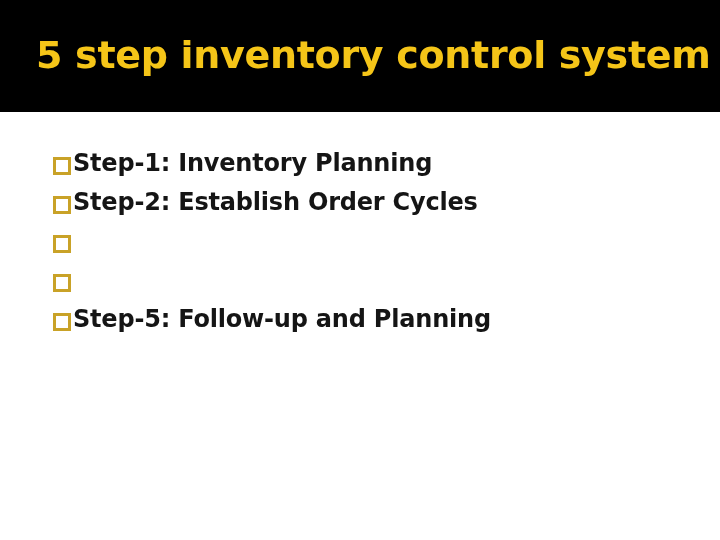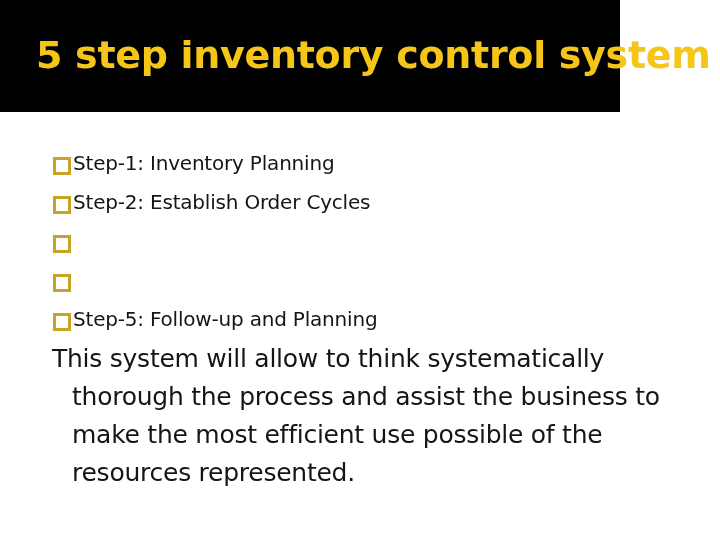--- a/index.html
+++ b/index.html
@@ -18,21 +18,21 @@
     width: 720px;
     height: 540px;
     background: #ffffff;
   }
 
   
   .title-band {
     position: absolute;
     left: 0;
     top: 0;
-    width: 620px;
+    width: 720px;
     height: 112px;
     background: #000000;
   }
   .title-text {
     position: absolute;
     left: 36px;
     top: 0;
     right: 18px;
     height: 112px;
     display: flex;
@@ -79,22 +79,22 @@
     margin-top: 13px;
     margin-right: 2px;
     border: 3px solid #C9A227;
     background: transparent;
     box-sizing: content-box;
   }
   .bullet-label {
     flex: 0 1 auto;
     color: #151515;
     font-family: "DejaVu Sans", sans-serif;
-    font-size: 20px;
-    font-weight: 400;
+    font-size: 24px;
+    font-weight: 700;
     line-height: 39px;
     letter-spacing: -0.2px;
   }
 
   .paragraph {
     position: absolute;
     left: 52px;
     top: 228px;
     width: 648px;
     margin: 0;
@@ -134,16 +134,15 @@
       </li>
       <li class="bullet-item">
         <span class="bullet-box"></span>
       </li>
       <li class="bullet-item">
         <span class="bullet-box"></span>
         <span class="bullet-label">Step-5: Follow-up and Planning</span>
       </li>
     </ul>
 
-    <p class="paragraph">This system will allow to think systematically thorough the process and assist the business to make the most efficient use possible of the resources represented.</p>
 
   </div>
 </div>
 
 </body></html>

